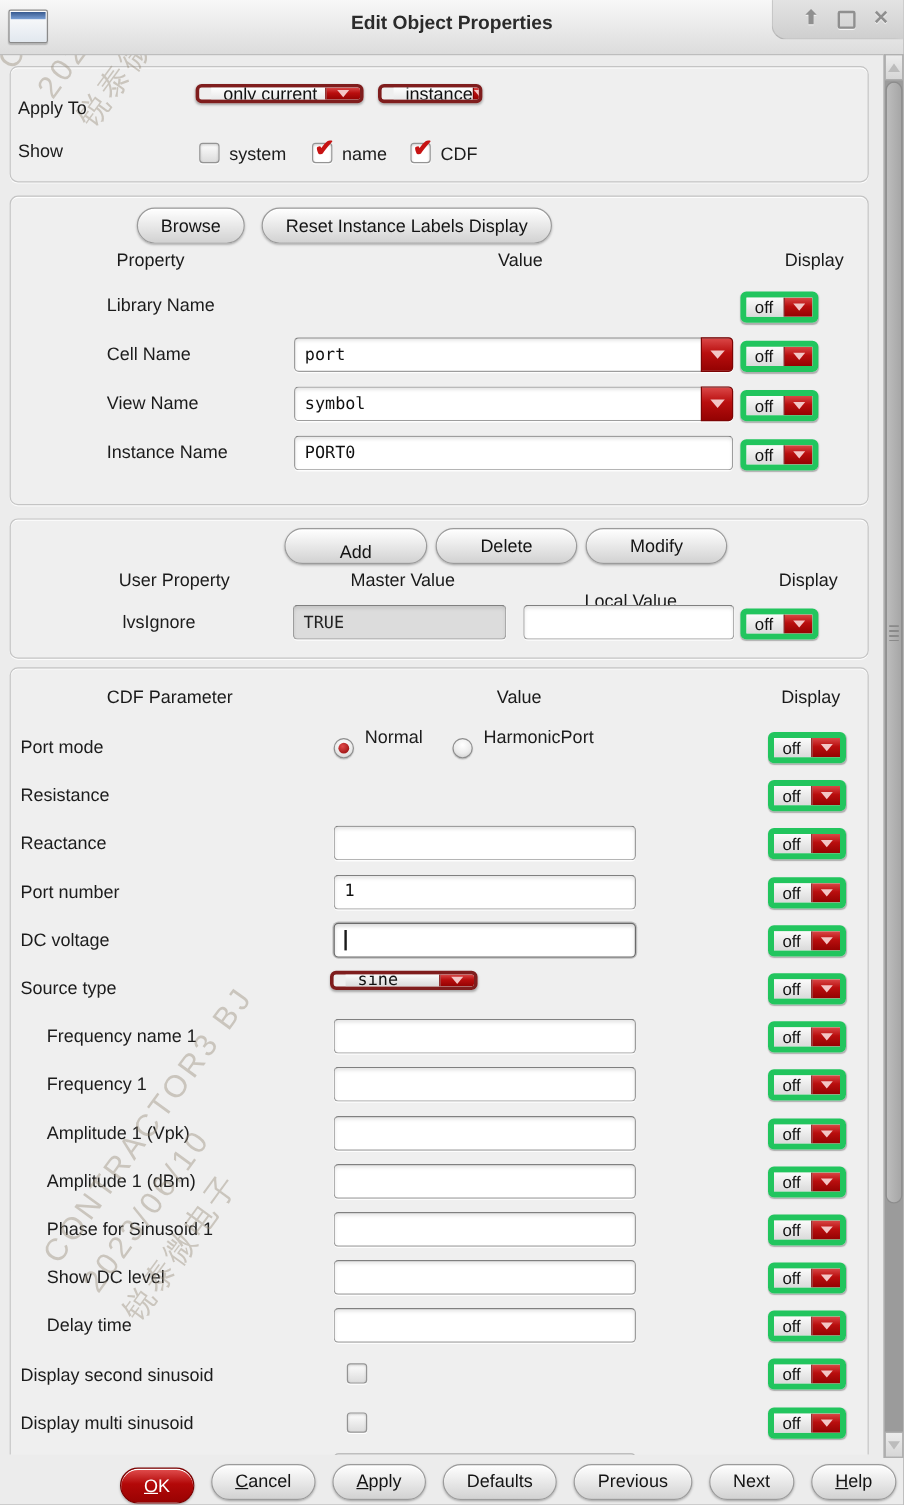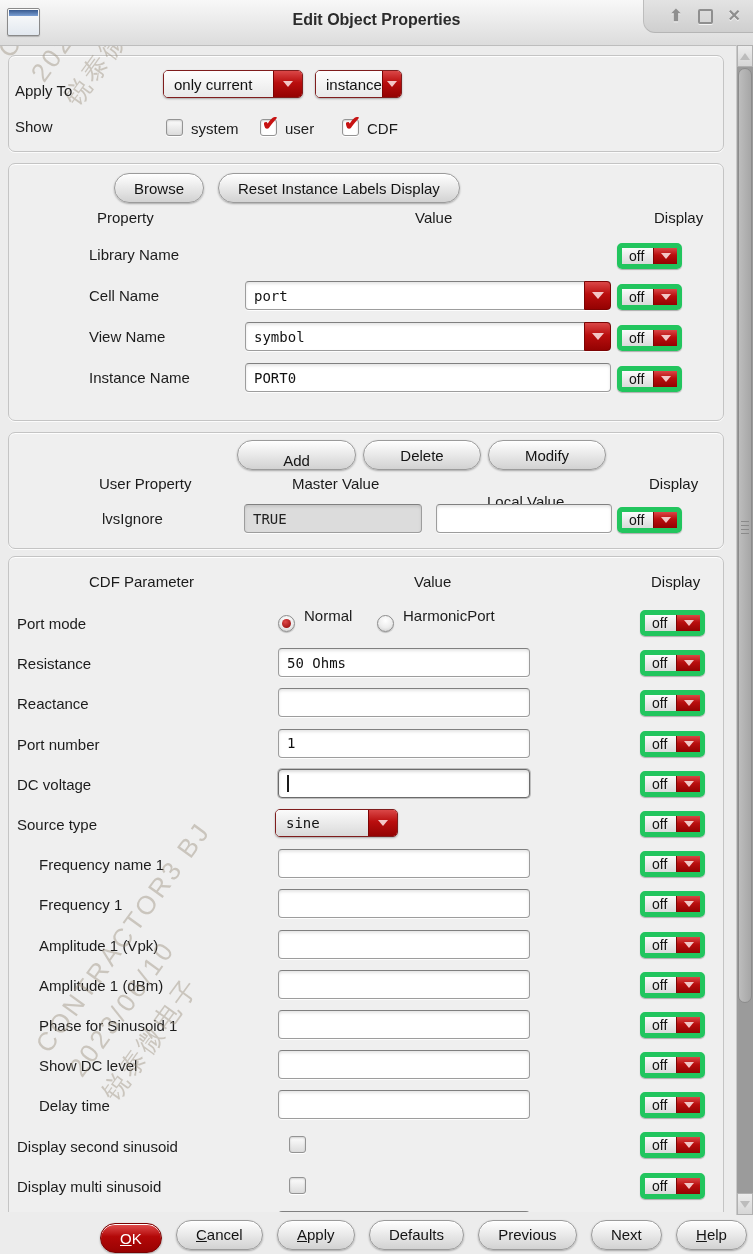--- a/index.html
+++ b/index.html
@@ -46,22 +46,22 @@
   .tri-down{width:0;height:0;border-left:6px solid transparent;border-right:6px solid transparent;border-top:7px solid #f3c6c6;}
   .tri-down.sm{border-left-width:5px;border-right-width:5px;border-top-width:6px;}
   
   .offdd{display:flex;width:65px;height:26px;border:5px solid #22c55e;border-radius:5px;overflow:hidden;
     box-shadow:0 1px 1px rgba(0,0,0,.28);box-sizing:border-box;}
   .offdd .off-label{flex:1;background:linear-gradient(#fbfbfb,#dadada);font-size:14px;color:#111;
     padding-left:7px;display:flex;align-items:center;}
   .offdd .off-arrow{width:23px;background:linear-gradient(#da4747,#b90e0e 45%,#940202);border-left:1px solid #7c0404;
     display:flex;align-items:center;justify-content:center;}
   
-  .rdd{display:flex;height:28px;border:1px solid #7f1d1d;border-radius:5px;overflow:hidden;
-    box-shadow:0 1px 2px rgba(0,0,0,.3);box-sizing:border-box;}
+  .rdd{display:flex;height:16px;border:3px solid #7f1d1d;border-radius:5px;overflow:hidden;
+    box-shadow:0 1px 2px rgba(0,0,0,.3);box-sizing:border-box;padding-left:10px;}
   .rdd .rdd-label{flex:1;background:linear-gradient(#fefefe,#e8e8e8);font-size:15px;color:#111;
     display:flex;align-items:center;padding-left:10px;}
   .rdd .rdd-label.mono{font-family:"DejaVu Sans Mono",monospace;font-size:14px;background:linear-gradient(#fbfbfb,#dadada);}
   .rdd .rdd-arrow{width:28px;background:linear-gradient(#da4747,#b90e0e 45%,#940202);border-left:1px solid #7c0404;
     display:flex;align-items:center;justify-content:center;}
   
   .pill{display:inline-flex;align-items:center;justify-content:center;height:30px;padding:0 19px;border-radius:15px;
     background:linear-gradient(#ffffff,#d2d2d2);border:1px solid #9b9b9b;box-shadow:0 1px 2px rgba(0,0,0,.3),inset 0 1px 0 #fff;
     font-size:15px;color:#141414;box-sizing:border-box;cursor:default;}
   .pill .btn-label{display:block;}
@@ -143,21 +143,21 @@
           <span class="rdd-arrow">
               <i class="tri-down sm"></i>
             </span>
         </div>
       </div>
       <div class="row" style="height:40px;">
         <span class="lbl abs z" style="left:6px;top:8px;">Show</span>
         <span class="cb abs z" style="left:157px;top:9px;"></span>
         <span class="lbl abs z" style="left:182px;top:10px;">system</span>
         <span class="cb checked abs z" style="left:251px;top:9px;"></span>
-        <span class="lbl abs z" style="left:276px;top:10px;">user</span>
+        <span class="lbl abs z" style="left:276px;top:10px;">name</span>
         <span class="cb checked abs z" style="left:333px;top:9px;"></span>
         <span class="lbl abs z" style="left:358px;top:10px;">CDF</span>
       </div>
     </div>
 
     <div class="groupbox" style="top:118px;height:258px;">
       <div class="row z" style="height:38px;padding-top:9px;padding-left:105px;display:flex;gap:14px;box-sizing:border-box;">
         <span class="pill">
             <span class="btn-label">Browse</span>
           </span>
@@ -272,21 +272,20 @@
         <div class="offdd offp z">
           <span class="off-label">off</span>
           <span class="off-arrow">
               <i class="tri-down sm"></i>
             </span>
         </div>
       </div>
 
       <div class="cdf-row">
         <span class="lbl">Resistance</span>
-        <input class="field val z" value="50 Ohms" style="">
         <div class="offdd offp z">
           <span class="off-label">off</span>
           <span class="off-arrow">
               <i class="tri-down sm"></i>
             </span>
         </div>
       </div>
 
       <div class="cdf-row">
         <span class="lbl">Reactance</span>

